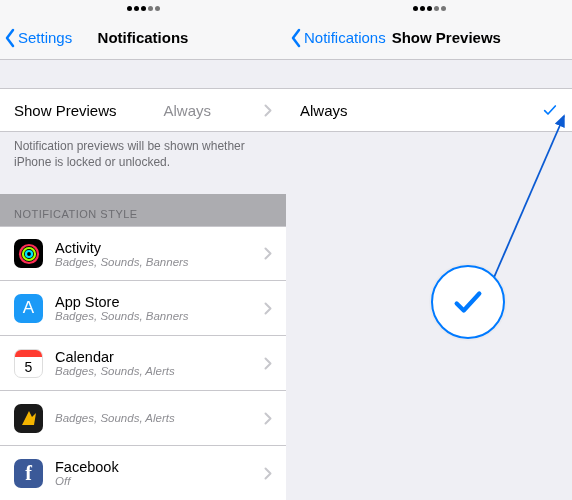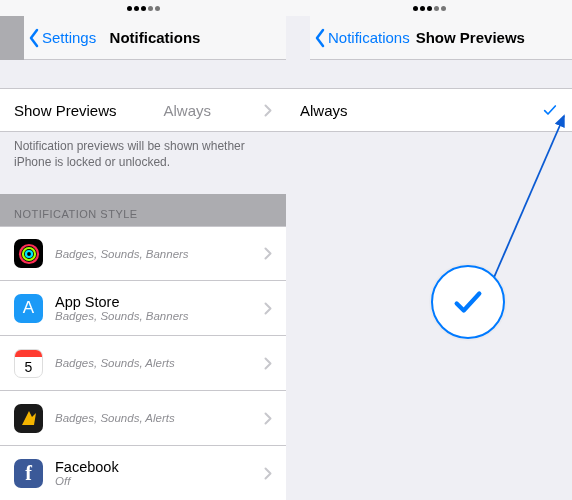--- a/index.html
+++ b/index.html
@@ -35,21 +35,20 @@
   }
 
   
   .navbar {
     height: 44px;
     background: #f7f7f8;
     border-bottom: 1px solid #c8c7cc;
     display: flex;
     align-items: center;
     position: relative;
-    margin-left: 24px;
   }
   .navbar .back {
     display: flex; align-items: center;
     color: #007aff;
     font-size: 15px;
     padding-left: 4px;
     cursor: pointer;
   }
   .navbar .back-chev { margin-right: 2px; display:flex; }
   .navbar .title {
@@ -212,20 +211,21 @@
     <div id="app-list">
         <div class="app-row" style="border-top: 1px solid rgb(200, 199, 204);">
           <div class="app-icon" style="background:#000000;">
             <svg width="22" height="22" viewBox="0 0 22 22">
               <circle cx="11" cy="11" r="9" fill="none" stroke="#ff2d55" stroke-width="2.2"></circle>
               <circle cx="11" cy="11" r="6" fill="none" stroke="#a6ff00" stroke-width="2.2"></circle>
               <circle cx="11" cy="11" r="3" fill="none" stroke="#00e5ff" stroke-width="2.2"></circle>
             </svg>
           </div>
           <div class="app-text">
+            <span class="app-name">Activity</span>
             <span class="app-sub">Badges, Sounds, Banners</span>
           </div>
           <span class="chev">
             <svg width="8" height="13" viewBox="0 0 8 13">
               <polyline points="1.5,1.5 6.5,6.5 1.5,11.5" fill="none" stroke="#c7c7cc" stroke-width="2" stroke-linecap="round" stroke-linejoin="round"></polyline>
             </svg>
           </span>
         </div>
         <div class="app-row">
           <div class="app-icon" style="background:#1b9af7;">
@@ -242,20 +242,21 @@
           </span>
         </div>
         <div class="app-row">
           <div class="app-icon" style="background:#ffffff;">
             <div style="width:100%;height:100%;display:flex;flex-direction:column;border:1px solid #ddd;border-radius:7px;overflow:hidden;">
               <div style="height:7px;background:#ff3b30"></div>
               <div style="flex:1;display:flex;align-items:center;justify-content:center;font-size:14px;font-weight:300;">5</div>
             </div>
           </div>
           <div class="app-text">
+            <span class="app-name">Calendar</span>
             <span class="app-sub">Badges, Sounds, Alerts</span>
           </div>
           <span class="chev">
             <svg width="8" height="13" viewBox="0 0 8 13">
               <polyline points="1.5,1.5 6.5,6.5 1.5,11.5" fill="none" stroke="#c7c7cc" stroke-width="2" stroke-linecap="round" stroke-linejoin="round"></polyline>
             </svg>
           </span>
         </div>
         <div class="app-row">
           <div class="app-icon" style="background:#1a1a1a;">

